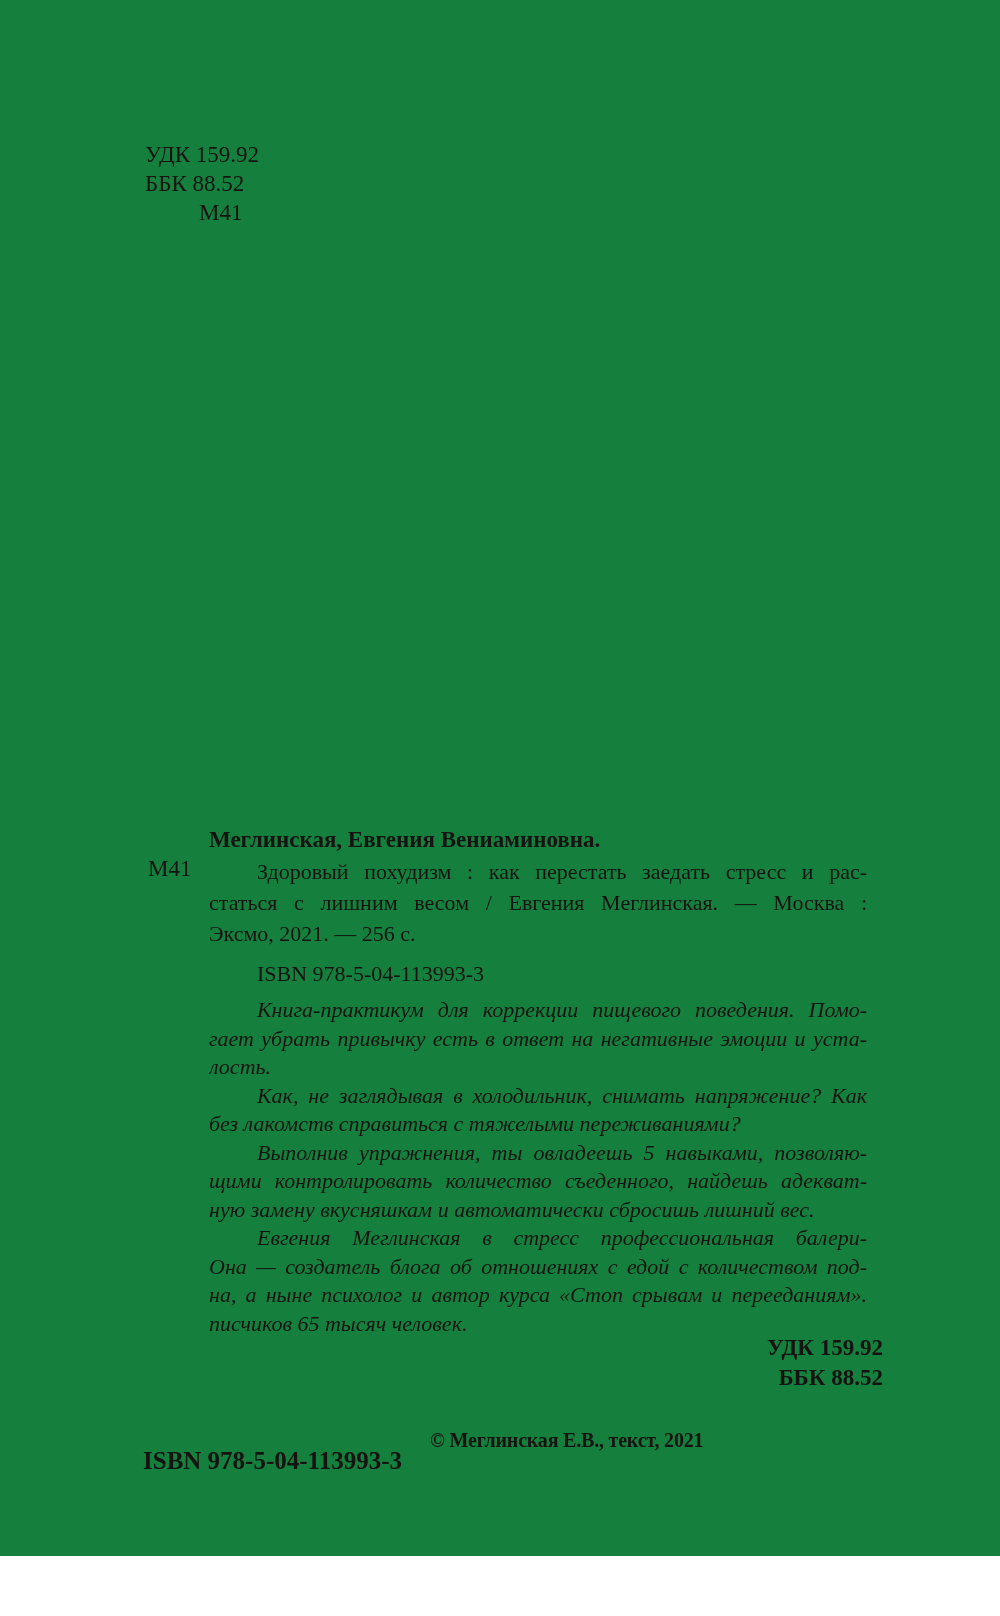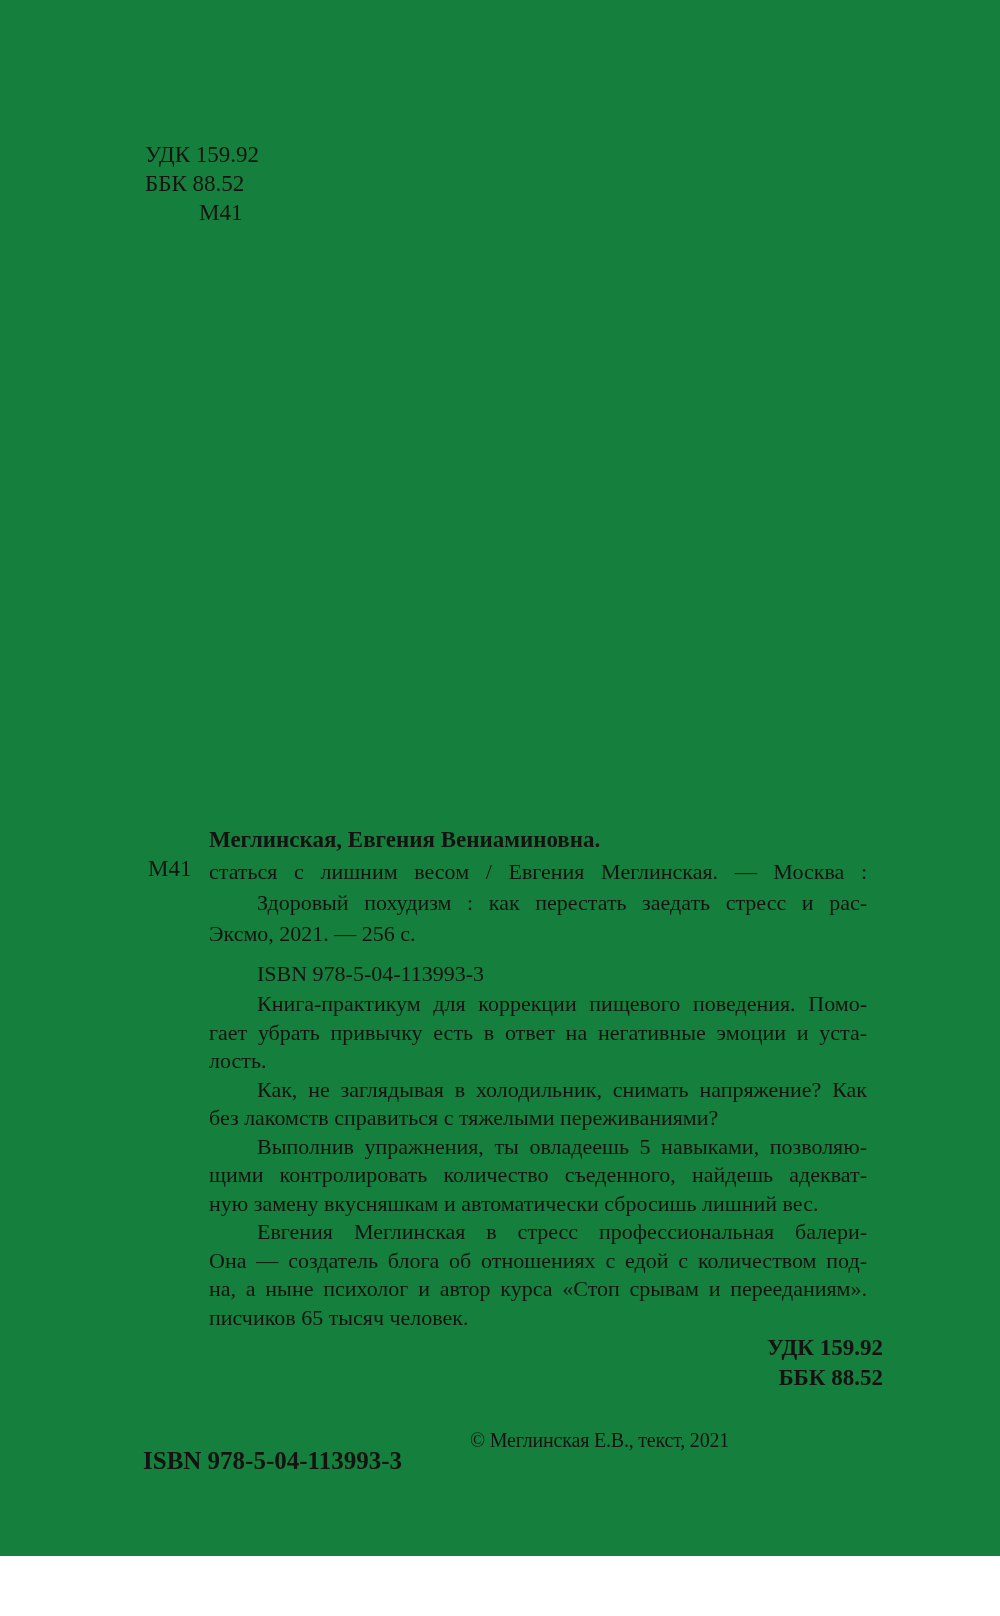--- a/index.html
+++ b/index.html
@@ -25,56 +25,55 @@
   
   .entry { position: absolute; left: 209px; top: 824px; width: 658px; font-size: 22px; }
   .entry .heading { font-weight: bold; font-size: 23px; line-height: 32px; }
 
   .line { white-space: nowrap; overflow: hidden; text-align: justify; text-align-last: left; }
   .line.fill { text-align-last: justify; }
   .line.indent { padding-left: 48px; }
 
   .bib .line { line-height: 31px; }
   .isbn-line { margin-top: 9px; padding-left: 48px; line-height: 31px; }
-  .annotation { margin-top: 1px; }
+  .annotation { margin-top: 7px; font-style: italic; }
   .annotation .line { line-height: 28.5px; }
 
   
   .bottom-codes {
     position: absolute; left: 225px; top: 1333px; width: 658px;
     text-align: right; font-weight: bold; font-size: 23px; line-height: 30px;
   }
 
   
   .footer-isbn { position: absolute; left: 143px; top: 1447px; font-weight: bold; font-size: 25px; }
   .copyrights {
     position: absolute; left: 430px; top: 1425px;
-    font-weight: normal; font-size: 20px; line-height: 30px; letter-spacing: -0.2px;
+    font-weight: bold; font-size: 20px; line-height: 30px; letter-spacing: -0.2px;
     white-space: nowrap;
-    margin-left: 40px;
   }
 </style>
 </head>
 <body>
 
 <div class="page">
 
   <div class="top-codes">
     <div class="code-line">УДК 159.92</div>
     <div class="code-line">ББК 88.52</div>
     <div class="code-line author-code">М41</div>
   </div>
 
   <div class="margin-code">М41</div>
 
   <div class="entry">
     <div class="heading">Меглинская, Евгения Вениаминовна.</div>
     <div class="bib">
+        <div class="line indent fill">Здоровый похудизм : как перестать заедать стресс и рас-</div>
         <div class="line fill">статься с лишним весом / Евгения Меглинская. — Москва :</div>
-        <div class="line indent fill">Здоровый похудизм : как перестать заедать стресс и рас-</div>
         <div class="line">Эксмо, 2021. — 256 с.</div>
       </div>
     <div class="line isbn-line">ISBN 978-5-04-113993-3</div>
     <div class="annotation">
         <div class="line indent fill">Книга-практикум для коррекции пищевого поведения. Помо-</div>
         <div class="line fill">гает убрать привычку есть в ответ на негативные эмоции и уста-</div>
         <div class="line">лость.</div>
         <div class="line indent fill">Как, не заглядывая в холодильник, снимать напряжение? Как</div>
         <div class="line">без лакомств справиться с тяжелыми переживаниями?</div>
         <div class="line indent fill">Выполнив упражнения, ты овладеешь 5 навыками, позволяю-</div>

